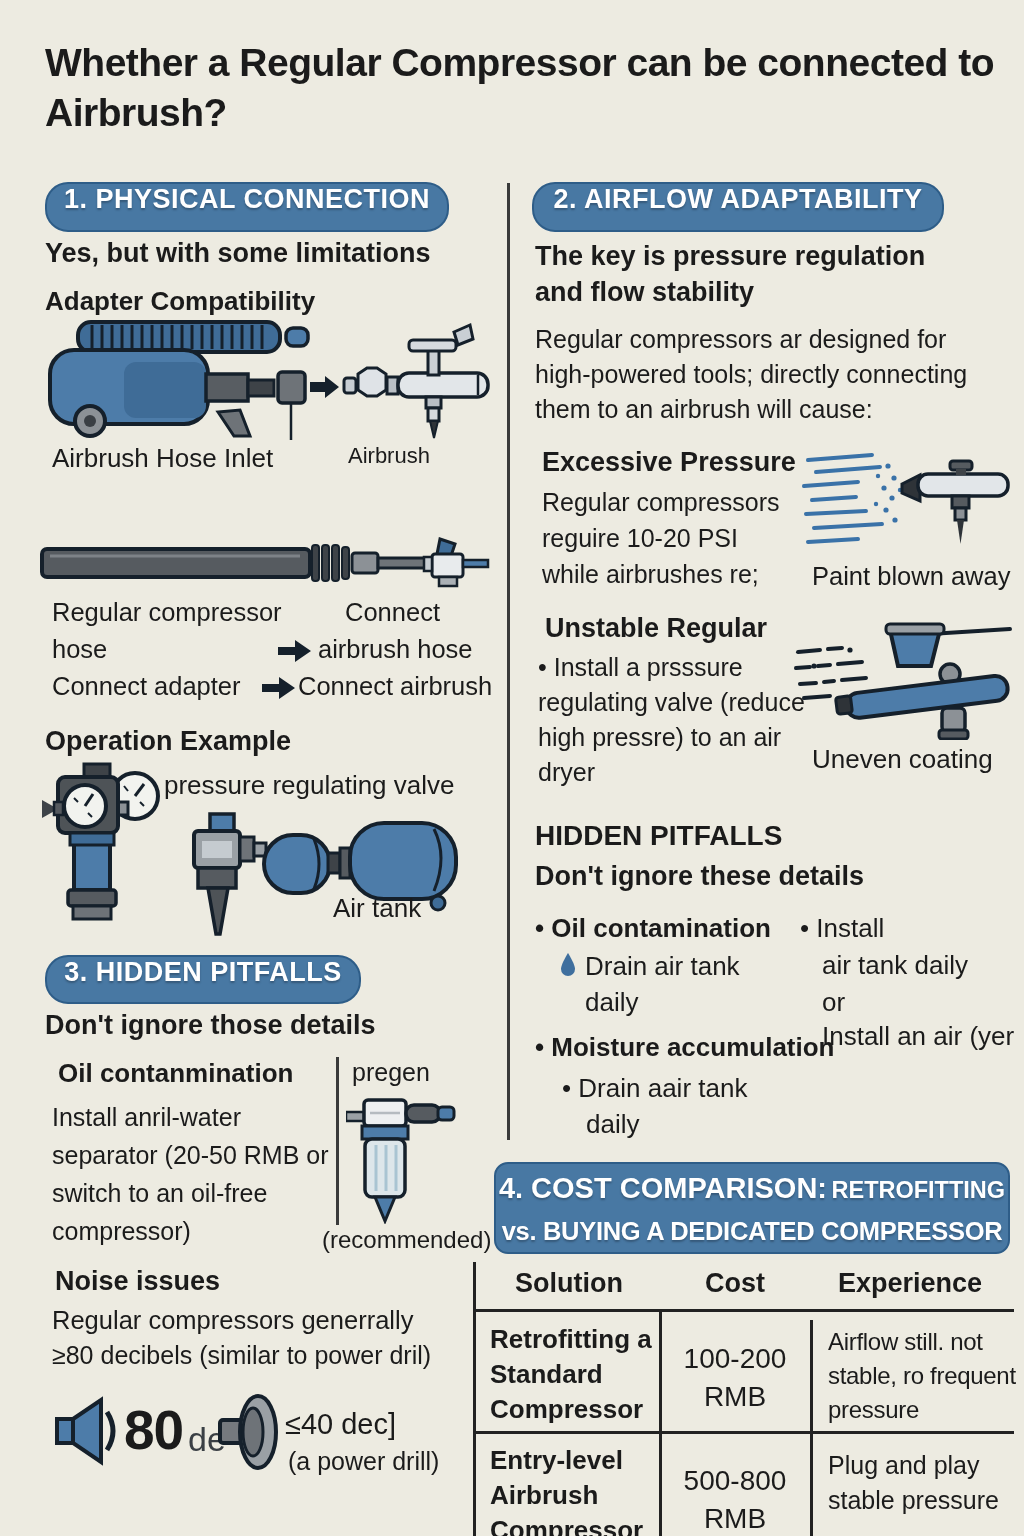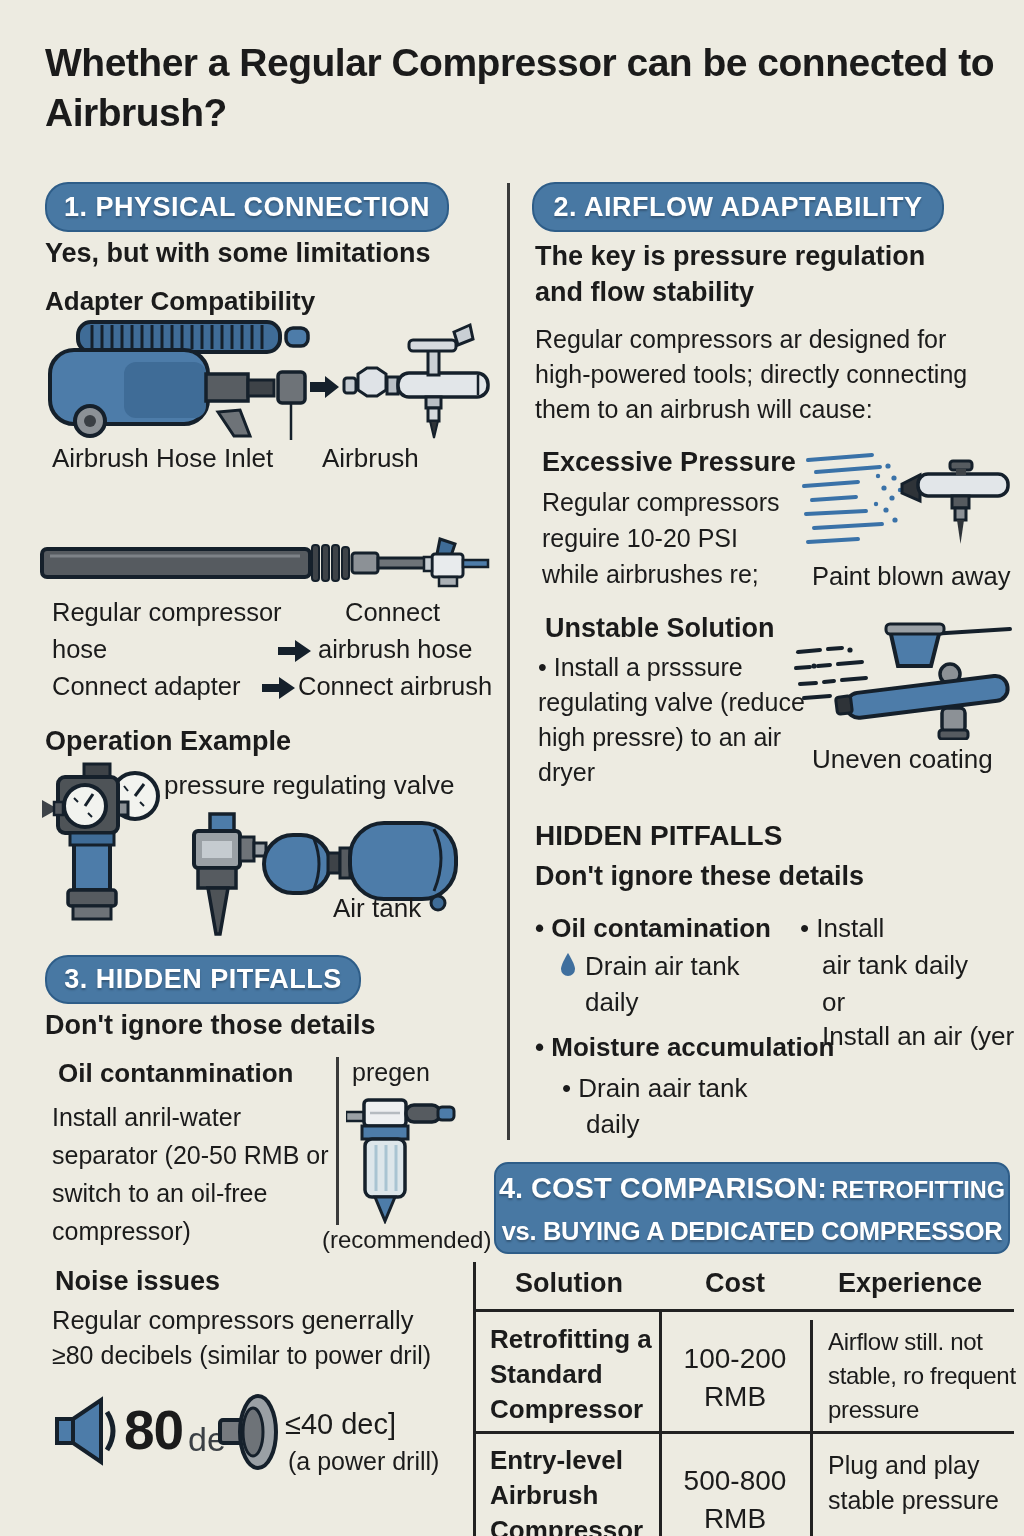--- a/index.html
+++ b/index.html
@@ -8,21 +8,21 @@
     background:#edebe1;
     font-family:"Liberation Sans","DejaVu Sans",sans-serif;
     color:#1b1b1b;
   }
   .abs{position:absolute;}
   .bold{font-weight:bold;}
   .badge{
     background:#4878a3;border:2px solid #2e5d88;border-radius:23px;
     color:#fff;font-weight:bold;text-align:center;white-space:nowrap;
     text-shadow:0 2px 2px rgba(30,50,70,.45);
-    display:flex;align-items:center;justify-content:center;
+    display:flex;justify-content:center;
     letter-spacing:.5px;
   }
   .vline{background:#3a3a3a;}
   .hline{background:#222;}
   .cap{color:#1b1b1b;}
   svg{display:block;}
 </style>
 </head>
 <body>
 
@@ -81,21 +81,21 @@
       <rect x="390" y="34" width="11" height="25" fill="#c9cfd4" stroke="#15202b" stroke-width="3"></rect>
       <rect x="371" y="24" width="47" height="11" rx="4" fill="#d6dade" stroke="#15202b" stroke-width="3"></rect>
       <path d="M416 16 l16 -7 l3 14 l-15 6 z" fill="#c9cfd4" stroke="#15202b" stroke-width="3"></path>
       <rect x="388" y="81" width="15" height="11" fill="#b9bfc5" stroke="#15202b" stroke-width="3"></rect>
       <rect x="390" y="92" width="11" height="13" fill="#d6dade" stroke="#15202b" stroke-width="3"></rect>
       <path d="M392 105 h8 l-4 17 z" fill="#2e3338" stroke="#15202b" stroke-width="2"></path>
     </svg>
   </div>
 
   <div class="abs cap" style="left:52px;top:443px;font-size:26px;text-align:center;">Airbrush Hose Inlet</div>
-  <div class="abs cap" style="left:322px;top:443px;font-size:26px;">Airbrush</div>
+  <div class="abs cap" style="left:348px;top:443px;font-size:22px;">Airbrush</div>
 
 
   <div class="abs" style="left:40px;top:537px;width:450px;height:58px;">
     <svg viewBox="0 0 450 58" width="450" height="58">
       <rect x="2" y="12" width="268" height="28" rx="5" fill="#565b60" stroke="#15202b" stroke-width="4"></rect>
       <line x1="10" y1="19" x2="260" y2="19" stroke="#7d8287" stroke-width="3"></line>
       <rect x="272" y="8" width="7" height="36" rx="3" fill="#3e4348" stroke="#15202b" stroke-width="2"></rect>
       <rect x="282" y="8" width="7" height="36" rx="3" fill="#3e4348" stroke="#15202b" stroke-width="2"></rect>
       <rect x="292" y="8" width="7" height="36" rx="3" fill="#3e4348" stroke="#15202b" stroke-width="2"></rect>
       <rect x="302" y="10" width="7" height="32" rx="3" fill="#3e4348" stroke="#15202b" stroke-width="2"></rect>
@@ -263,21 +263,21 @@
       <rect x="118" y="26" width="90" height="22" rx="10" fill="#e2e6e9" stroke="#15202b" stroke-width="3.5"></rect>
       <rect x="150" y="13" width="22" height="9" rx="3" fill="#565b60" stroke="#15202b" stroke-width="3"></rect>
       <rect x="156" y="21" width="10" height="6" fill="#3e4348"></rect>
       <rect x="152" y="48" width="17" height="12" fill="#565b60" stroke="#15202b" stroke-width="3"></rect>
       <rect x="155" y="60" width="11" height="12" fill="#8c9196" stroke="#15202b" stroke-width="3"></rect>
       <path d="M157 72 h7 l-3.5 24 z" fill="#2e3338"></path>
     </svg>
   </div>
   <div class="abs cap" style="left:812px;top:562px;font-size:25.5px;">Paint blown away</div>
 
-  <div class="abs bold" style="left:545px;top:613px;font-size:27px;">Unstable Solution</div>
+  <div class="abs bold" style="left:545px;top:613px;font-size:27px;">Unstable Regular</div>
   <div class="abs cap" style="left:538px;top:650px;width:275px;font-size:25px;line-height:35px;">• Install a prsssure regulating valve (reduce high pressre) to an air dryer</div>
 
   <div class="abs" style="left:790px;top:622px;width:225px;height:118px;">
     <svg viewBox="0 0 225 118" width="225" height="118">
       <g stroke="#15202b" stroke-width="4" stroke-linecap="round">
         <line x1="140" y1="12" x2="220" y2="7"></line>
         <line x1="8" y1="30" x2="30" y2="28"></line>
           <line x1="38" y1="27" x2="52" y2="26"></line>
         <line x1="6" y1="46" x2="20" y2="45"></line>
           <line x1="28" y1="44" x2="40" y2="43"></line>

